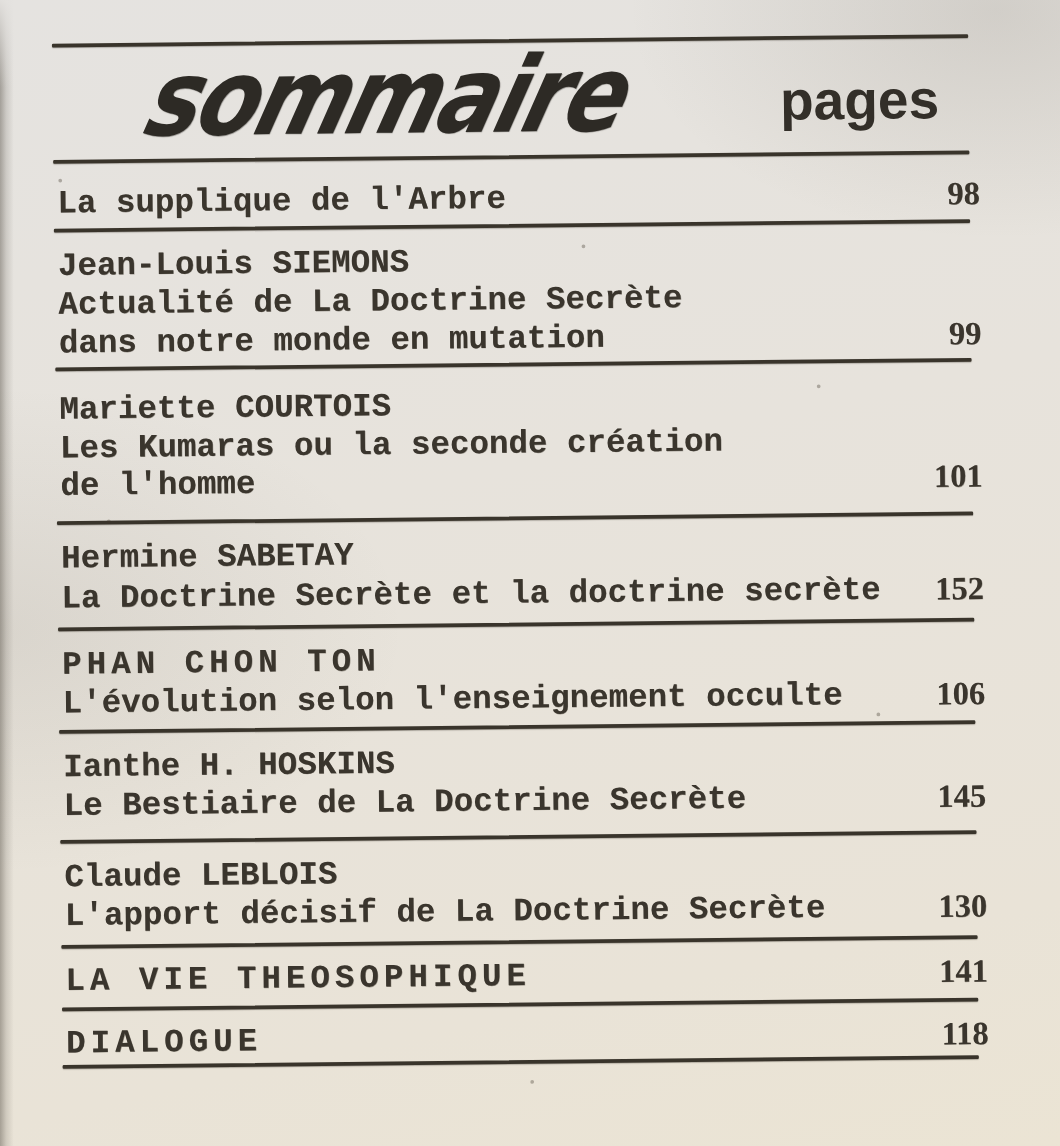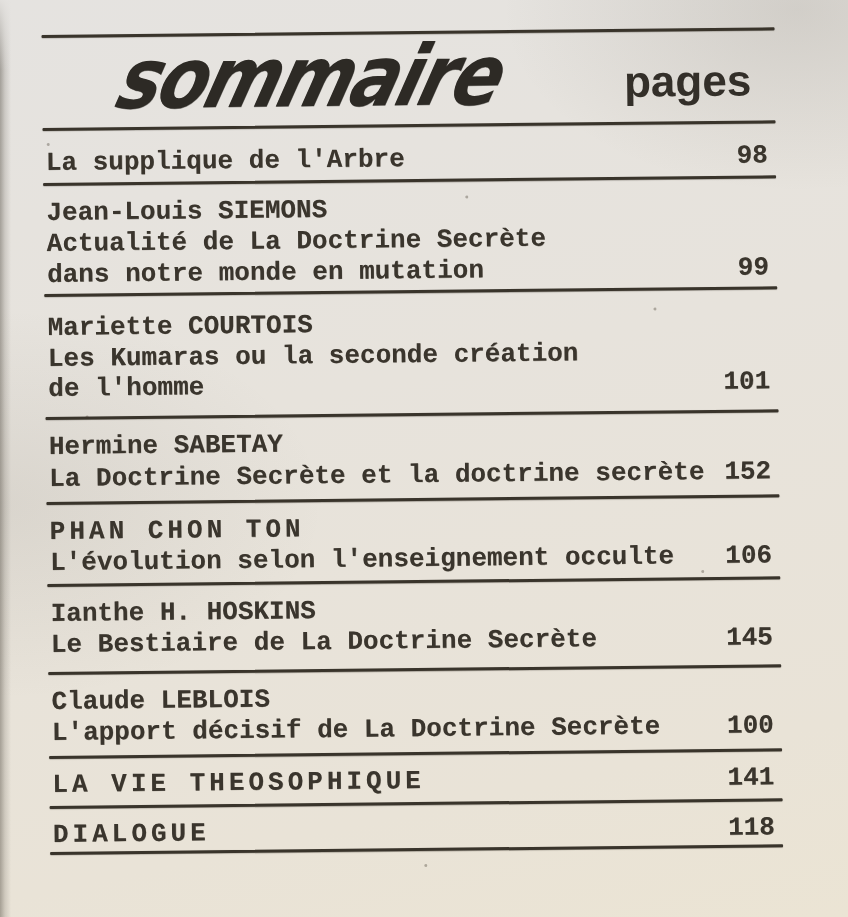--- a/index.html
+++ b/index.html
@@ -63,22 +63,22 @@
   }
   .tline{
     position:absolute;left:49px;height:26px;
     font-family:"Liberation Mono","DejaVu Sans Mono",monospace;
     font-weight:bold;font-size:26px;line-height:26px;
     color:var(--ink);white-space:pre;
     text-shadow:.3px .3px .4px rgba(58,50,40,.45);
   }
   .tline.wide{letter-spacing:4px;}
   .pnum{
-    position:absolute;right:77px;height:26px;
-    font-family:Liberation Mono, monospace;
+    position:absolute;right:61px;height:26px;
+    font-family:Liberation Serif, serif;
     font-weight:bold;font-size:26px;line-height:26px;
     color:var(--ink);white-space:pre;
     text-shadow:.3px .3px .4px rgba(58,50,40,.45);
   }
   .speck{
     position:absolute;width:3px;height:3px;border-radius:50%;
     background:rgba(62,55,44,.35);pointer-events:none;
   }
 </style>
 </head>
@@ -122,21 +122,21 @@
     <div class="tline wide" style="top:515px">PHAN CHON TON</div>
     <div class="tline" style="top:546px">L'évolution selon l'enseignement occulte</div>
     <div class="pnum" style="top:546px">106</div>
 
     <div class="tline" style="top:597px">Ianthe H. HOSKINS</div>
     <div class="tline" style="top:628px">Le Bestiaire de La Doctrine Secrète</div>
     <div class="pnum" style="top:628px">145</div>
 
     <div class="tline" style="top:685px">Claude LEBLOIS</div>
     <div class="tline" style="top:716px">L'apport décisif de La Doctrine Secrète</div>
-    <div class="pnum" style="top:716px">100</div>
+    <div class="pnum" style="top:716px">130</div>
 
     <div class="tline wide" style="top:768px">LA VIE THEOSOPHIQUE</div>
     <div class="pnum" style="top:768px">141</div>
 
     <div class="tline wide" style="top:818px">DIALOGUE</div>
     <div class="pnum" style="top:818px">118</div>
 
     <div class="speck" style="left:50px;top:139px"></div>
     <div class="speck" style="left:468px;top:196px"></div>
     <div class="speck" style="left:655px;top:310px"></div>

